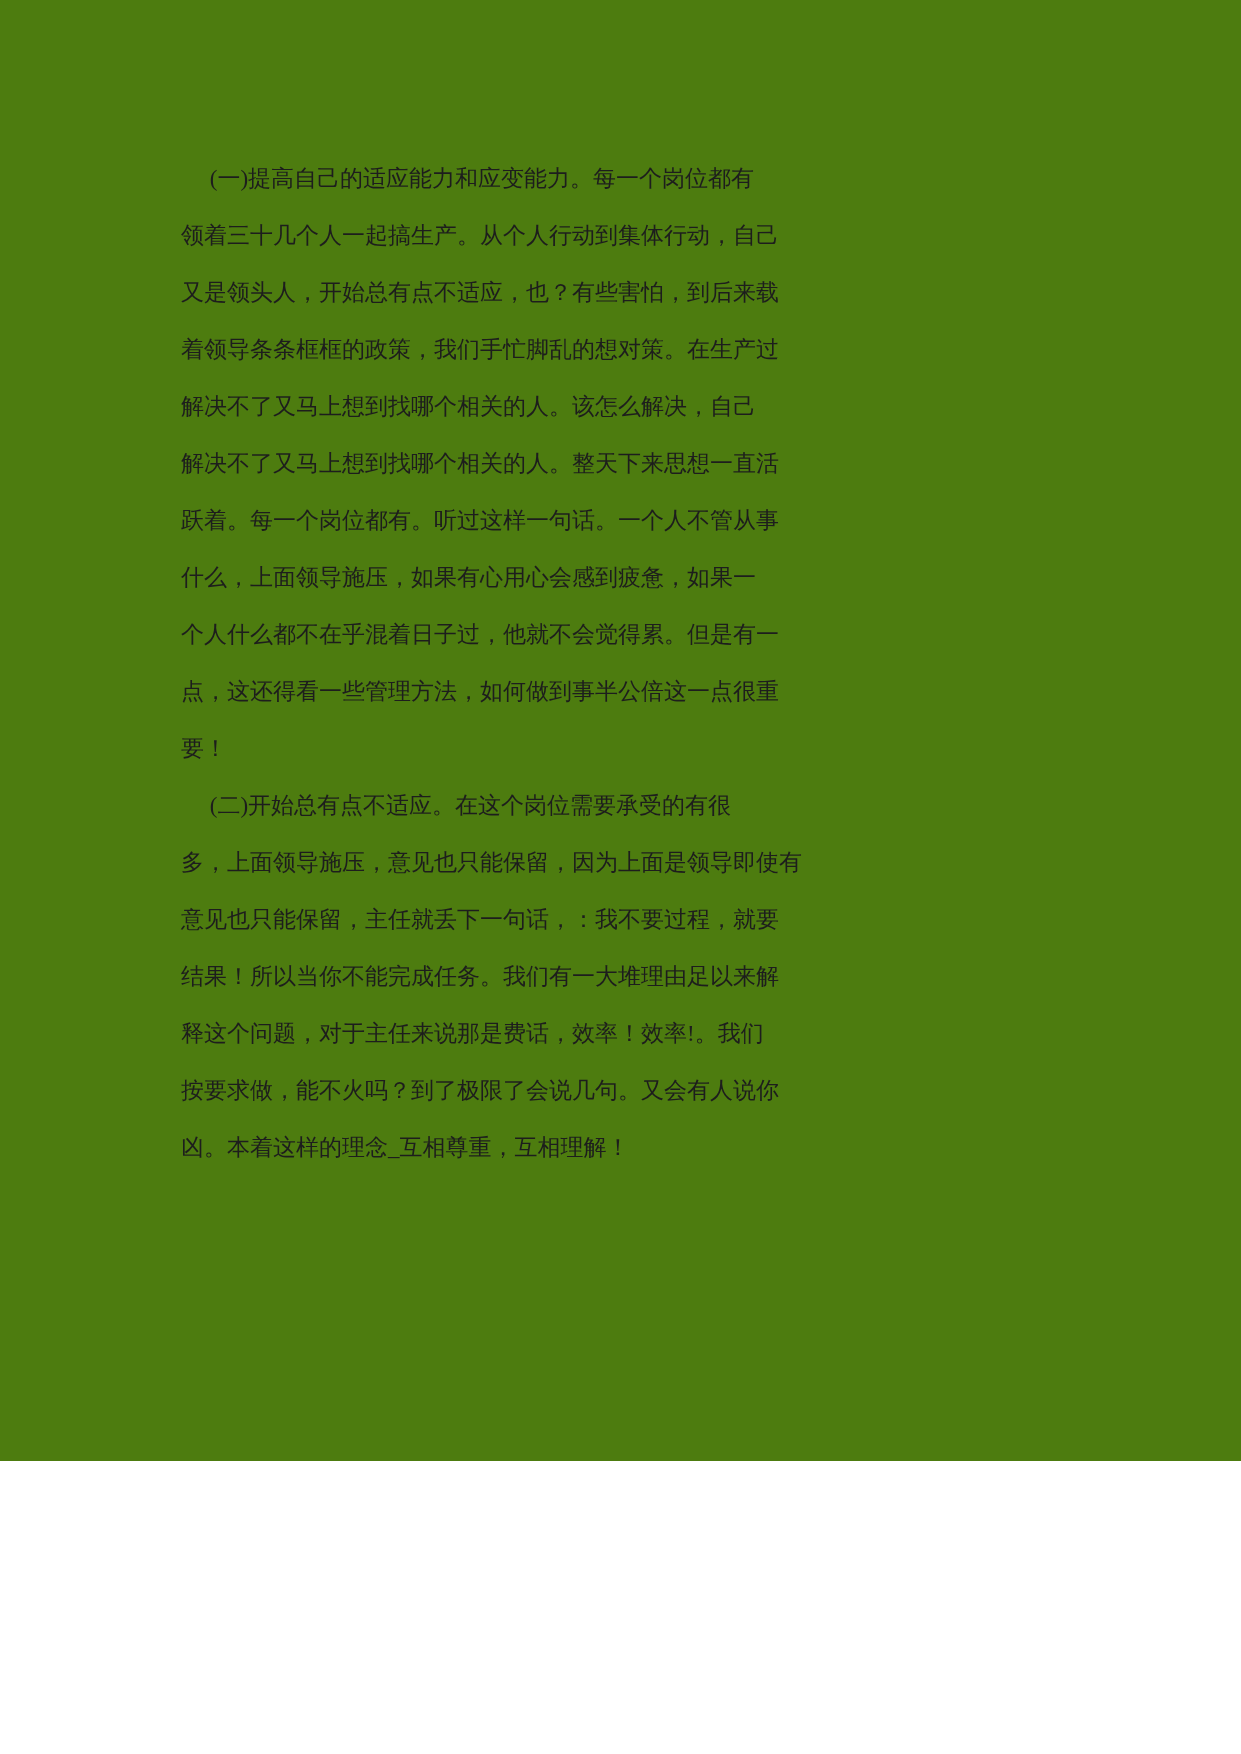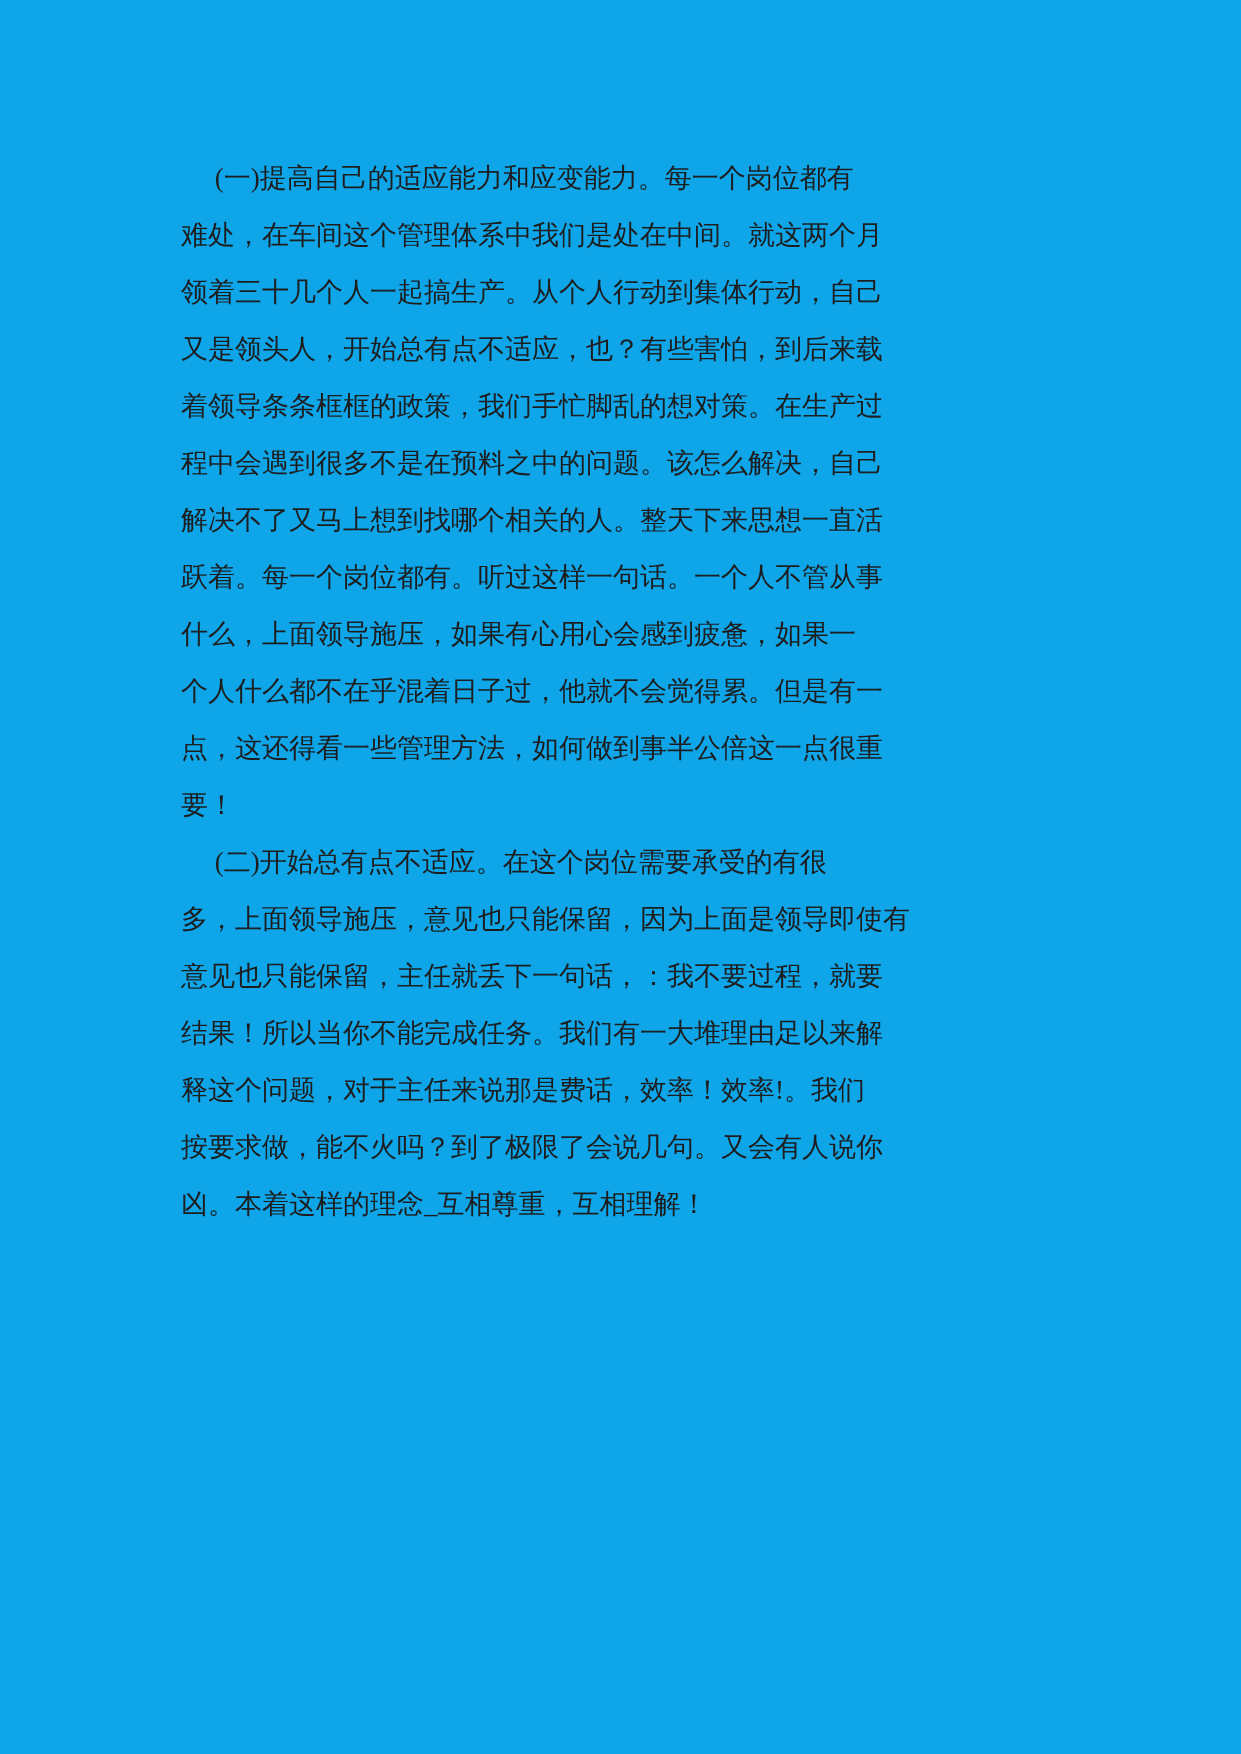--- a/index.html
+++ b/index.html
@@ -4,25 +4,25 @@
 <style>
   html, body {
     margin: 0;
     padding: 0;
     background: #ffffff;
   }
   .page {
     position: relative;
     box-sizing: border-box;
     width: 1241px;
-    height: 1754px;
-    background: #0ea5e9;
+    height: 1461px;
+    background: #4d7c0f;
     padding: 150px 180px 0 181px;
     font-family: "Liberation Serif", "DejaVu Serif", serif;
-    font-size: 27px;
+    font-size: 23px;
     line-height: 57px;
     color: #1d1d1d;
     overflow: hidden;
   }
   .paragraph {
     margin: 0;
     padding: 0;
   }
   .paragraph .line {
     white-space: nowrap;
@@ -31,25 +31,24 @@
   .paragraph .line:first-child {
     text-indent: 1.25em;
   }
 </style>
 </head>
 <body>
 
 <div class="page">
   <div class="paragraph">
       <div class="line">(一)提高自己的适应能力和应变能力。每一个岗位都有</div>
-      <div class="line">难处，在车间这个管理体系中我们是处在中间。就这两个月</div>
       <div class="line">领着三十几个人一起搞生产。从个人行动到集体行动，自己</div>
       <div class="line">又是领头人，开始总有点不适应，也？有些害怕，到后来载</div>
       <div class="line">着领导条条框框的政策，我们手忙脚乱的想对策。在生产过</div>
-      <div class="line">程中会遇到很多不是在预料之中的问题。该怎么解决，自己</div>
+      <div class="line">解决不了又马上想到找哪个相关的人。该怎么解决，自己</div>
       <div class="line">解决不了又马上想到找哪个相关的人。整天下来思想一直活</div>
       <div class="line">跃着。每一个岗位都有。听过这样一句话。一个人不管从事</div>
       <div class="line">什么，上面领导施压，如果有心用心会感到疲惫，如果一</div>
       <div class="line">个人什么都不在乎混着日子过，他就不会觉得累。但是有一</div>
       <div class="line">点，这还得看一些管理方法，如何做到事半公倍这一点很重</div>
       <div class="line">要！</div>
     </div>
   <div class="paragraph">
       <div class="line">(二)开始总有点不适应。在这个岗位需要承受的有很</div>
       <div class="line">多，上面领导施压，意见也只能保留，因为上面是领导即使有</div>

